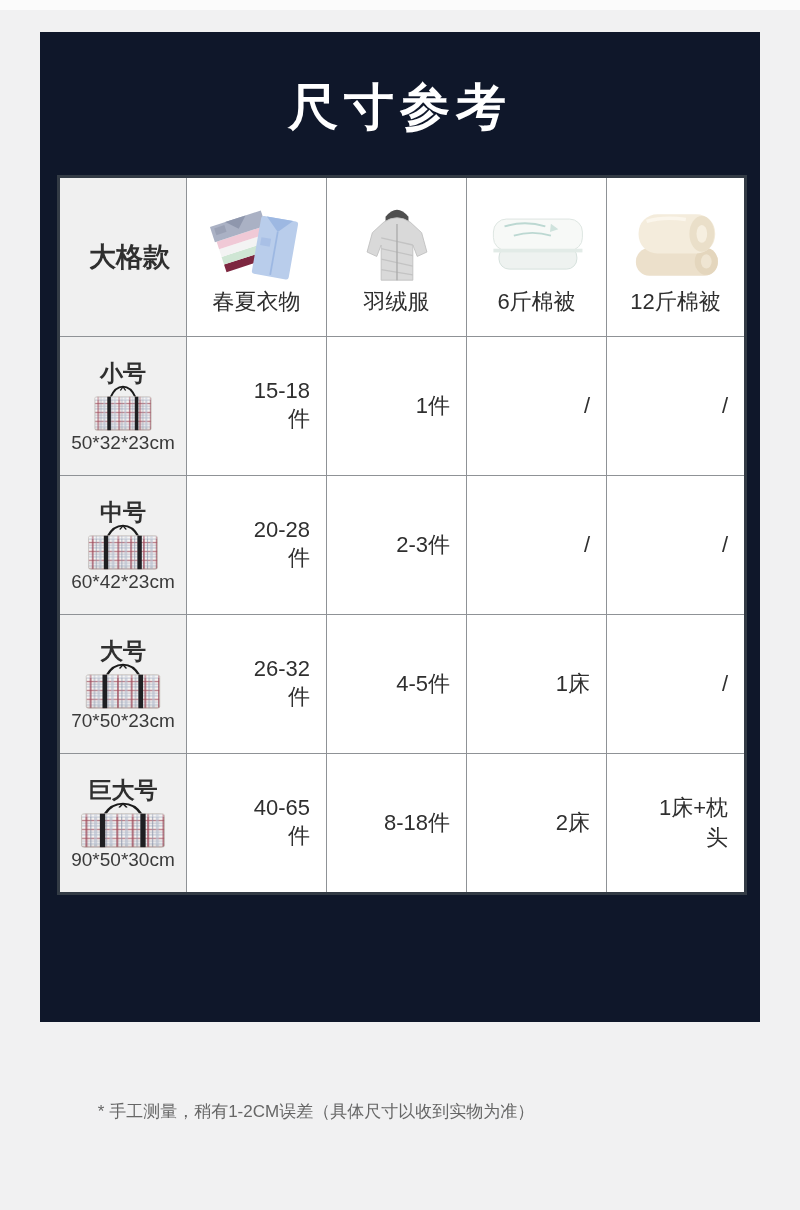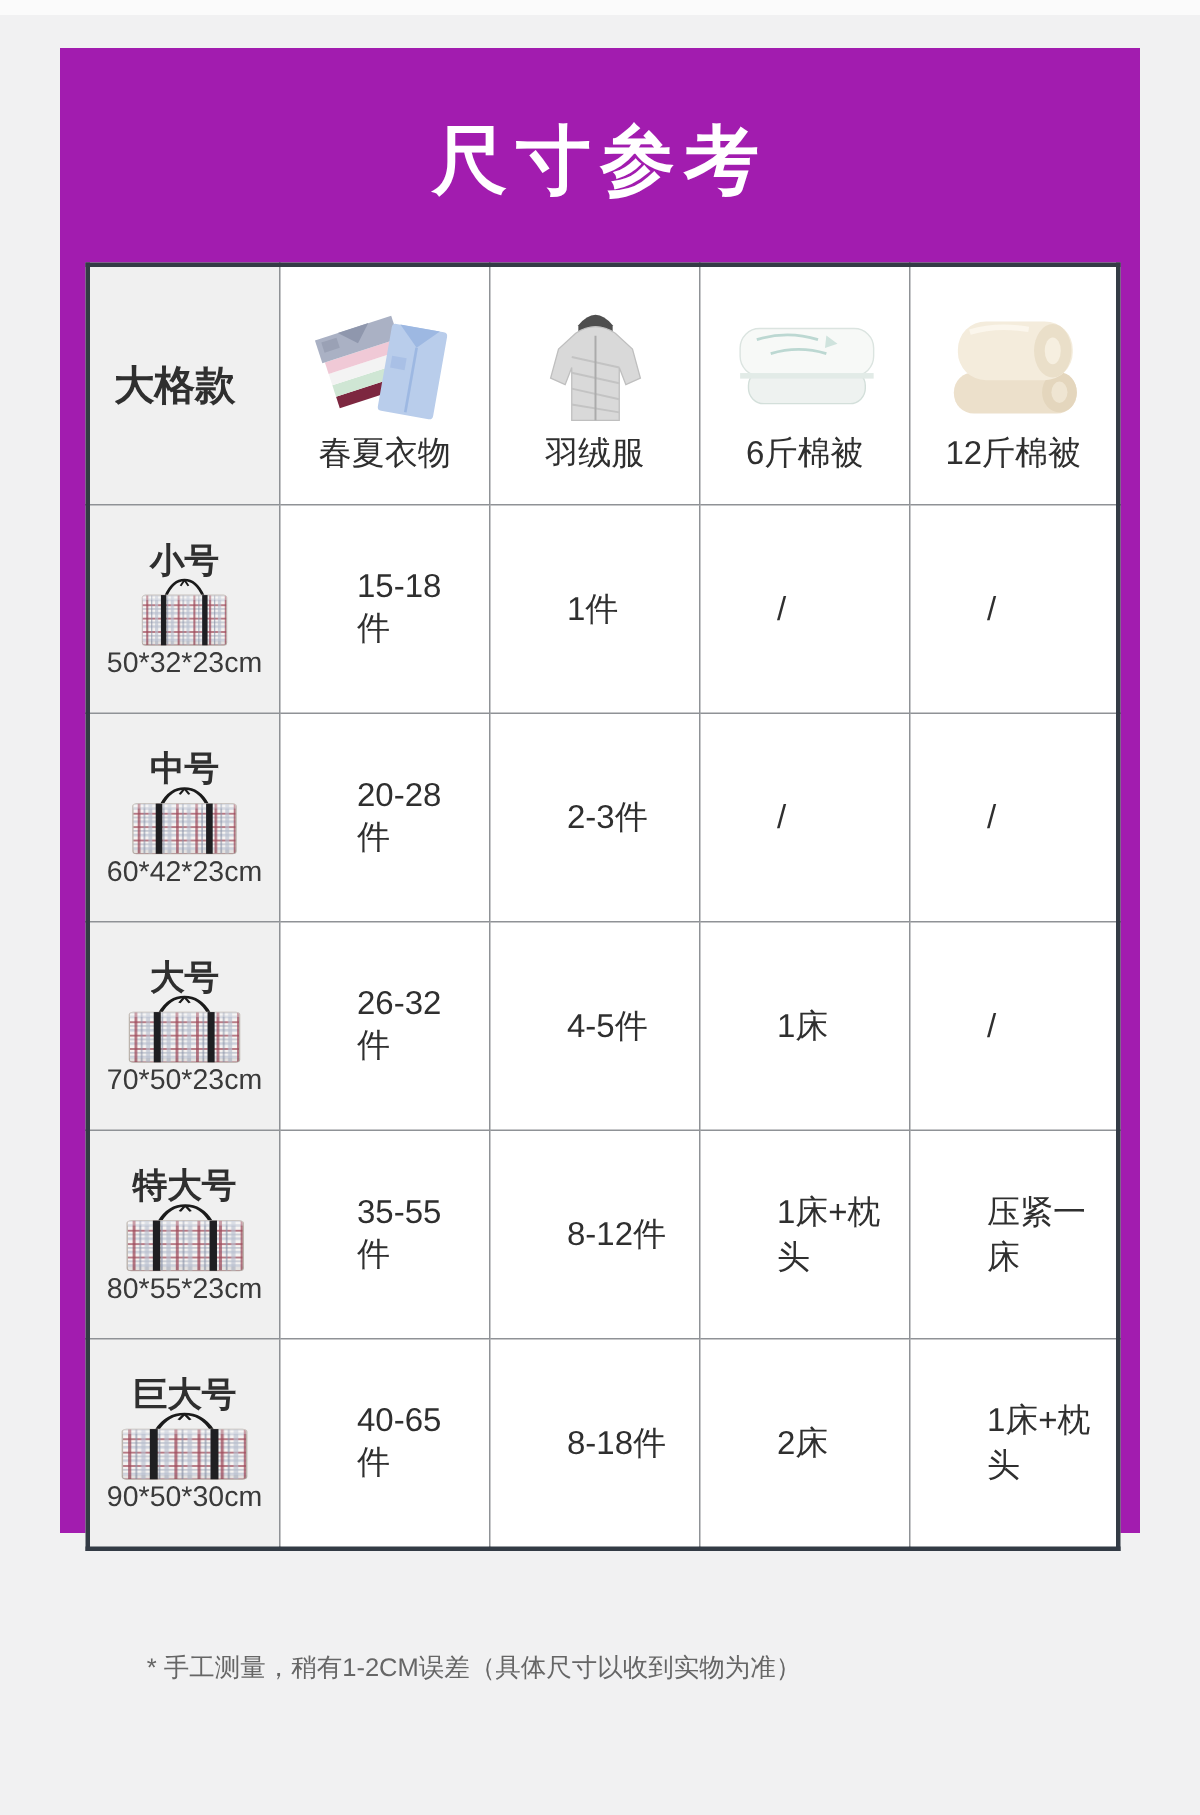--- a/index.html
+++ b/index.html
@@ -6,32 +6,32 @@
   html,body { margin:0; padding:0; }
   body {
     width:800px; height:1210px; position:relative;
     background:#f1f1f2;
     font-family:"Liberation Sans","DejaVu Sans",sans-serif;
     color:#333;
   }
   .top-strip { width:800px; height:10px; background:#fbfbfb; }
   .panel {
     position:absolute; left:40px; top:32px;
-    width:720px; height:990px; background:#a21caf;
+    width:720px; height:990px; background:#0f172a;
   }
   .panel-title {
     margin-top:42px; text-align:center;
     color:#ffffff; font-size:50px; font-weight:700; letter-spacing:6px;
   }
   table.size-table {
     position:absolute; left:17px; top:143px;
     width:687px; border-collapse:collapse; table-layout:fixed;
     background:#ffffff; border:3px solid #333b45;
   }
-  td { border:1px solid #8f9296; padding:16px; text-align:left; vertical-align:middle; }
+  td { border:1px solid #8f9296; padding:16px; text-align:right; vertical-align:middle; }
   .col-size { background:#f0f0f0; }
   .corner-cell { font-size:27px; font-weight:700; color:#2f2f2f; }
   tr.head-row td { height:128px; }
   tr.data-row td { height:137px; }
   .head-inner {
     height:126px; display:flex; flex-direction:column;
     align-items:center; justify-content:flex-end; padding-top:4px;
   }
   .head-inner svg { margin:auto; }
   .col-label { font-size:22px; color:#2f2f2f; margin-bottom:7px; line-height:1; }
@@ -218,43 +218,20 @@
             <div class="cell-value">4-5件</div>
           </td>
         <td>
             <div class="cell-value">1床</div>
           </td>
         <td>
             <div class="cell-value">/</div>
           </td>
       </tr>
 
-      <tr class="data-row">
-        <td class="col-size">
-          <div class="size-inner">
-            <div class="size-name">特大号</div>
-            <svg width="99" height="72">
-                <use href="#bag-shape"></use>
-              </svg>
-            <div class="size-dims">80*55*23cm</div>
-          </div>
-        </td>
-        <td>
-            <div class="cell-value">35-55件</div>
-          </td>
-        <td>
-            <div class="cell-value">8-12件</div>
-          </td>
-        <td>
-            <div class="cell-value">1床+枕头</div>
-          </td>
-        <td>
-            <div class="cell-value">压紧一床</div>
-          </td>
-      </tr>
 
       <tr class="data-row">
         <td class="col-size">
           <div class="size-inner">
             <div class="size-name">巨大号</div>
             <svg width="106" height="70">
                 <use href="#bag-shape"></use>
               </svg>
             <div class="size-dims">90*50*30cm</div>
           </div>

